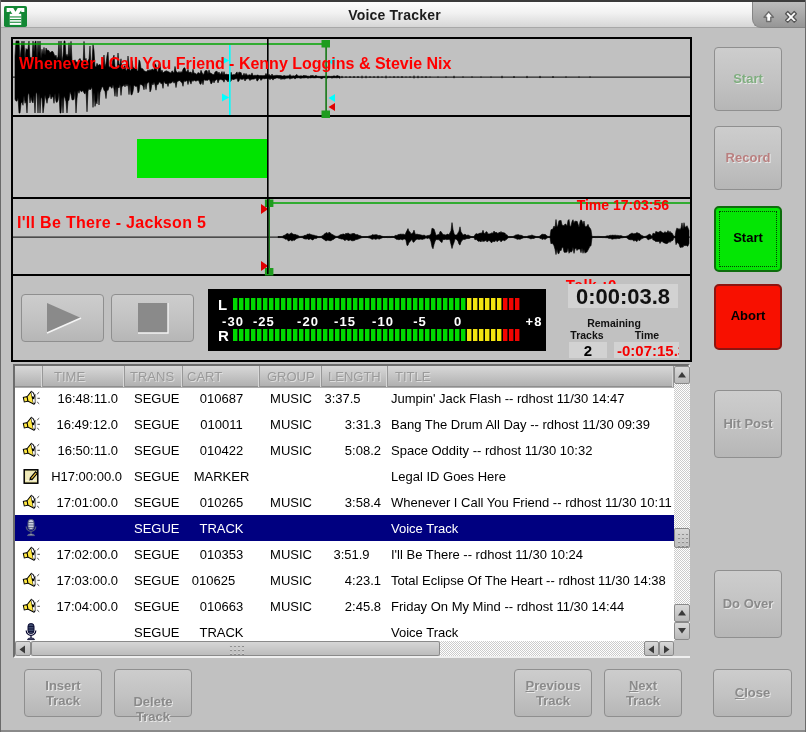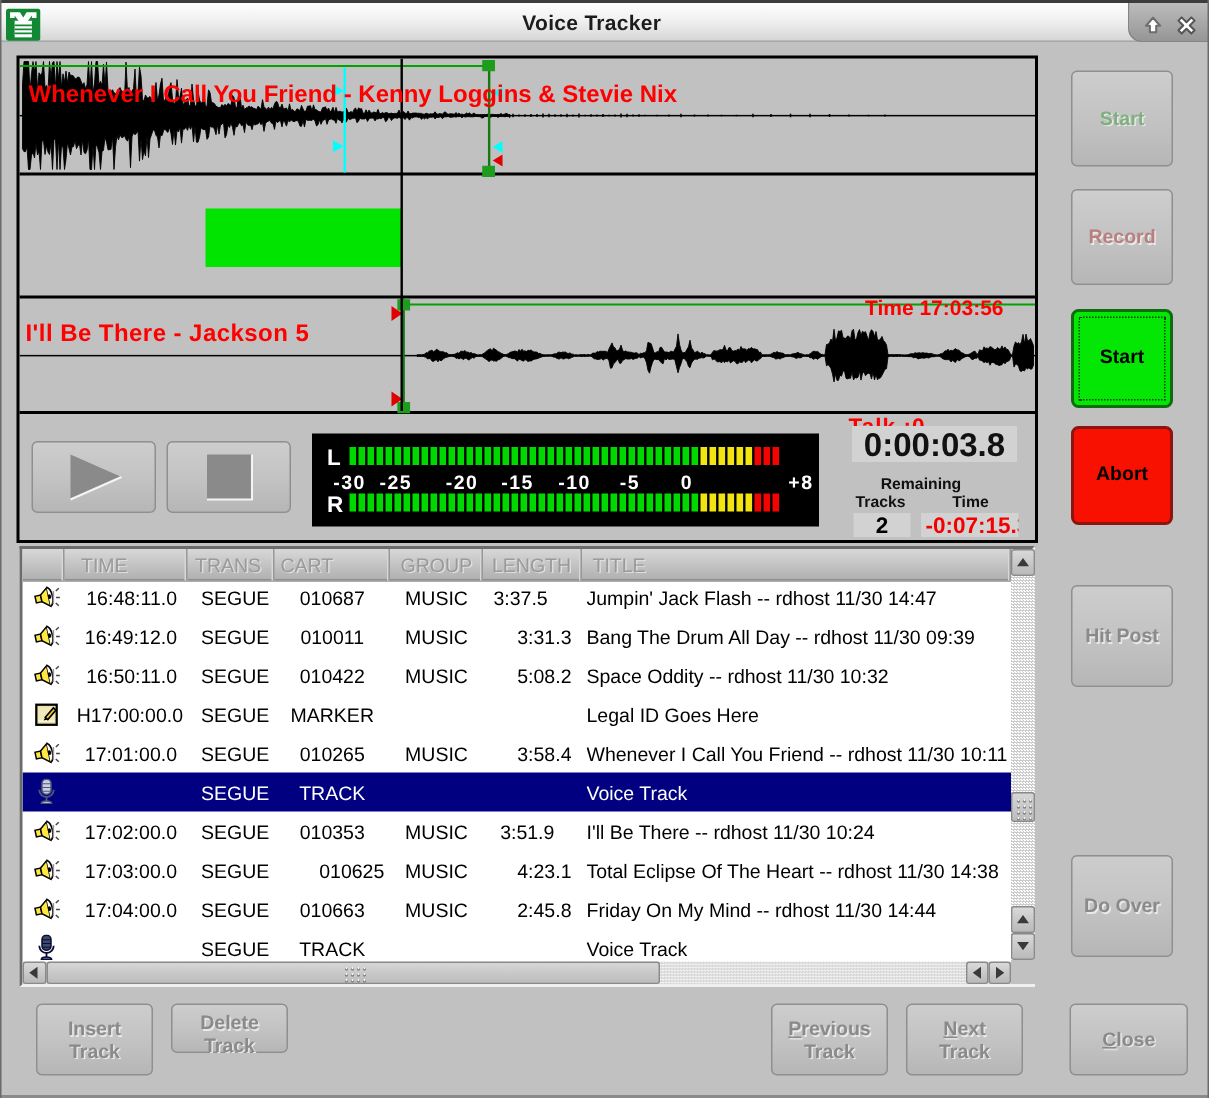--- a/index.html
+++ b/index.html
@@ -271,21 +271,21 @@
 <g stroke="#444" stroke-width="1">
 <line x1="15.2" y1="5" x2="17.2" y2="3.2"></line>
             <line x1="15.4" y1="9.3" x2="17.9" y2="9.3"></line>
             <line x1="15.2" y1="13" x2="17.2" y2="14.8"></line>
 </g>
 </svg>
         <div style="left:28px;width:75px;text-align:right;">16:48:11.0</div>
         <div style="left:119px;width:258px;">SEGUE</div>
         <div style="left:168px;width:77px;text-align:center;">010687</div>
         <div style="left:245px;width:62px;text-align:center;">MUSIC</div>
-        <div style="left:314px;width:59px;text-align:left;">3:37.5</div>
+        <div style="left:298px;width:59px;text-align:center;">3:37.5</div>
         <div style="left:376px;width:486px;">Jumpin' Jack Flash -- rdhost 11/30 14:47</div>
       </div>
       <div class="row" style="top:23px;">
         <svg class="cicon" viewBox="0 0 18 18">
 <g transform="rotate(-12 9 9)">
 <rect x="1.6" y="6.9" width="3.8" height="4.6" fill="#ffe842" stroke="#000" stroke-width="1"></rect>
 <polygon points="5.4,6.9 10.4,2.9 10.4,15.5 5.4,11.5" fill="#ffe842" stroke="#000" stroke-width="1"></polygon>
 <path d="M10.4 2.9 a2.6 6.3 0 0 1 0 12.6" fill="#fff" stroke="#000" stroke-width="1.1"></path>
 <ellipse cx="11" cy="9.2" rx="1.1" ry="1.6" fill="#000"></ellipse>
 </g>
@@ -406,21 +406,21 @@
 </g>
 <line x1="13.6" y1="5" x2="13.6" y2="13.6" stroke="#999" stroke-width="1"></line>
 <g stroke="#444" stroke-width="1">
 <line x1="15.2" y1="5" x2="17.2" y2="3.2"></line>
             <line x1="15.4" y1="9.3" x2="17.9" y2="9.3"></line>
             <line x1="15.2" y1="13" x2="17.2" y2="14.8"></line>
 </g>
 </svg>
         <div style="left:28px;width:75px;text-align:right;">17:03:00.0</div>
         <div style="left:119px;width:258px;">SEGUE</div>
-        <div style="left:181px;width:77px;text-align:center;">010625</div>
+        <div style="left:160px;width:77px;text-align:center;">010625</div>
         <div style="left:245px;width:62px;text-align:center;">MUSIC</div>
         <div style="left:307px;width:59px;text-align:right;">4:23.1</div>
         <div style="left:376px;width:486px;">Total Eclipse Of The Heart -- rdhost 11/30 14:38</div>
       </div>
       <div class="row" style="top:205px;">
         <svg class="cicon" viewBox="0 0 18 18">
 <g transform="rotate(-12 9 9)">
 <rect x="1.6" y="6.9" width="3.8" height="4.6" fill="#ffe842" stroke="#000" stroke-width="1"></rect>
 <polygon points="5.4,6.9 10.4,2.9 10.4,15.5 5.4,11.5" fill="#ffe842" stroke="#000" stroke-width="1"></polygon>
 <path d="M10.4 2.9 a2.6 6.3 0 0 1 0 12.6" fill="#fff" stroke="#000" stroke-width="1.1"></path>
@@ -537,18 +537,18 @@
   </div>
 
   <div class="btn" style="left:714px;top:47px;width:68px;height:64px;line-height:62px;color:#7fae7f;">Start</div>
   <div class="btn" style="left:714px;top:126px;width:68px;height:64px;line-height:62px;color:#b97f7f;">Record</div>
   <div class="btn" style="left:714px;top:206px;width:68px;height:66px;line-height:60px;background:#04e604;border:2px solid #0d6d0d;border-radius:5px;color:#000;text-shadow:none;">
     <div style="position:absolute;inset:3px;border:1px dotted #064006;"></div>Start</div>
   <div class="btn" style="left:714px;top:284px;width:68px;height:66px;line-height:60px;background:#f81000;border:2px solid #8d1410;border-radius:5px;color:#000;text-shadow:none;">Abort</div>
   <div class="btn" style="left:714px;top:390px;width:68px;height:68px;line-height:66px;">Hit Post</div>
   <div class="btn" style="left:714px;top:570px;width:68px;height:68px;line-height:66px;">Do Over</div>
   <div class="btn" style="left:24px;top:669px;width:78px;height:48px;padding-top:8px;line-height:15px;">Insert<br>Track</div>
-  <div class="btn" style="left:114px;top:669px;width:78px;height:33px;padding-top:4px;line-height:15px;">Delete<br>Track</div>
+  <div class="btn" style="left:114px;top:669px;width:78px;height:48px;padding-top:24px;line-height:15px;">Delete<br>Track</div>
   <div class="btn" style="left:514px;top:669px;width:78px;height:48px;padding-top:8px;line-height:15px;"><span class="ul">P</span>revious<br>Track</div>
   <div class="btn" style="left:604px;top:669px;width:78px;height:48px;padding-top:8px;line-height:15px;"><span class="ul">N</span>ext<br>Track</div>
   <div class="btn" style="left:713px;top:669px;width:79px;height:48px;line-height:46px;"><span class="ul">C</span>lose</div>
 
   <div id="edge"></div>
 
 </body></html>

